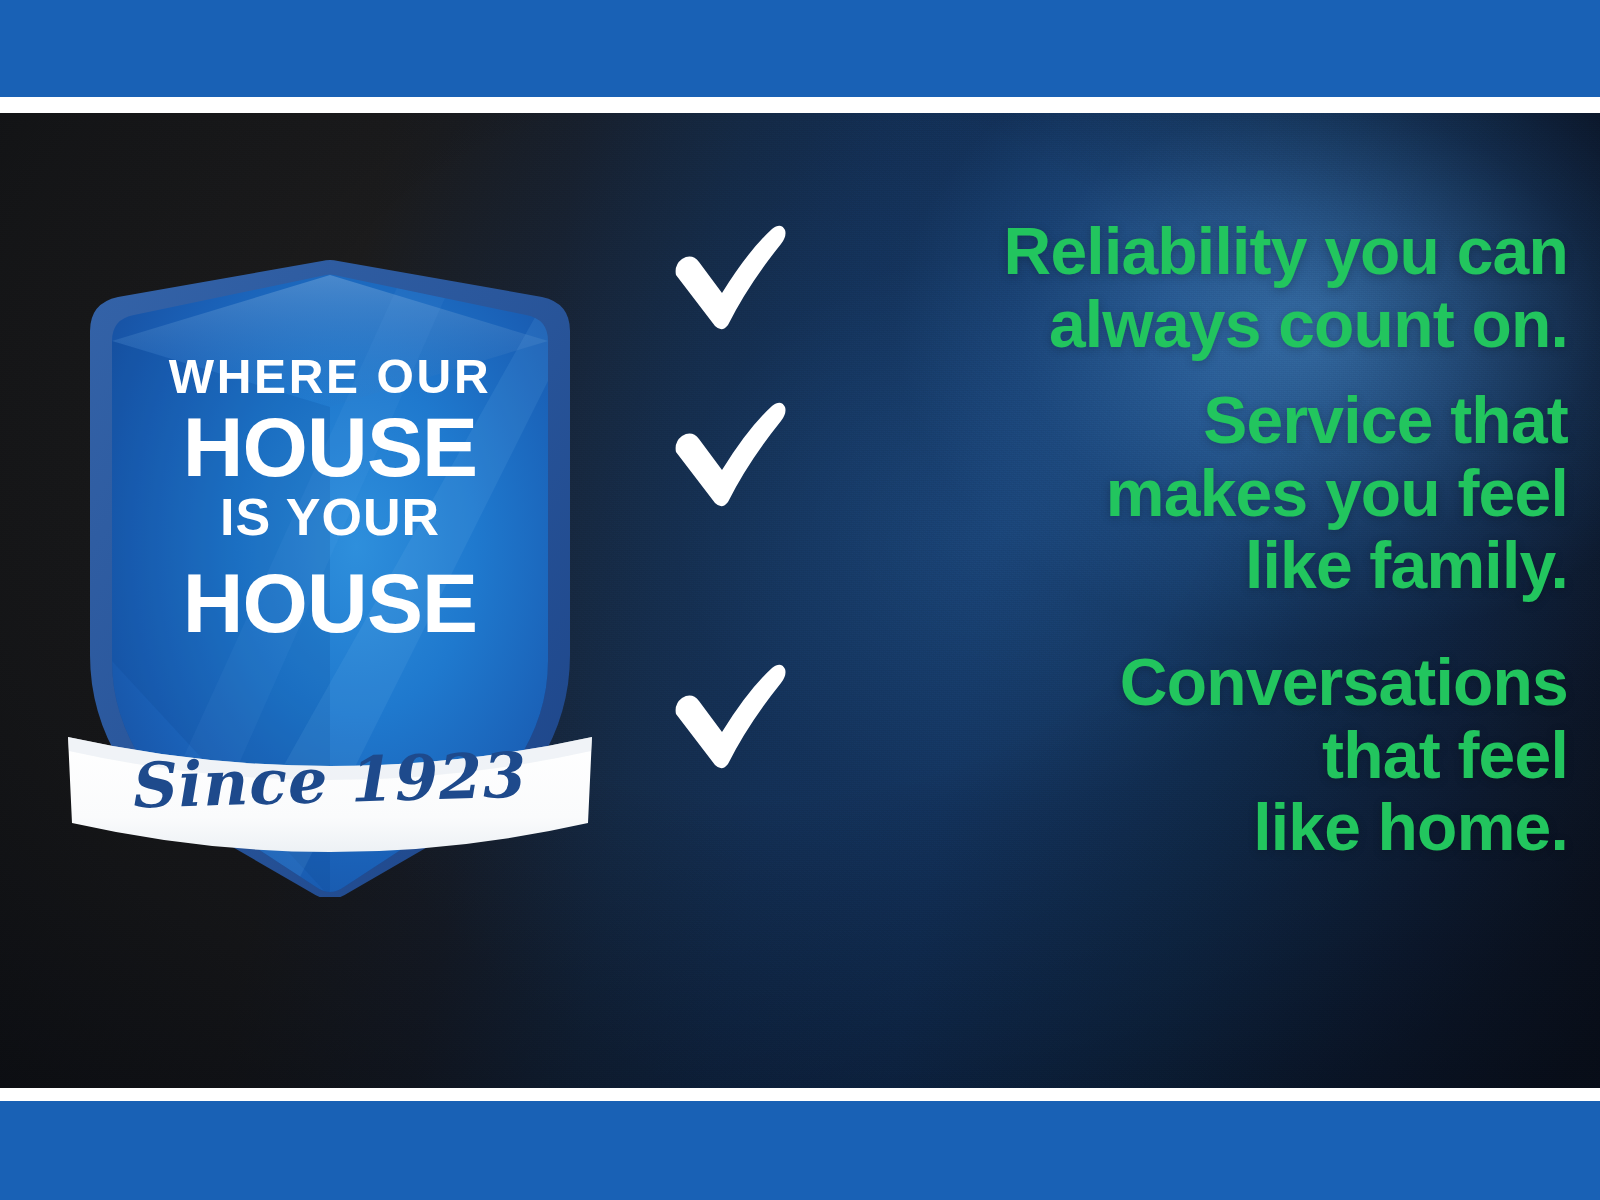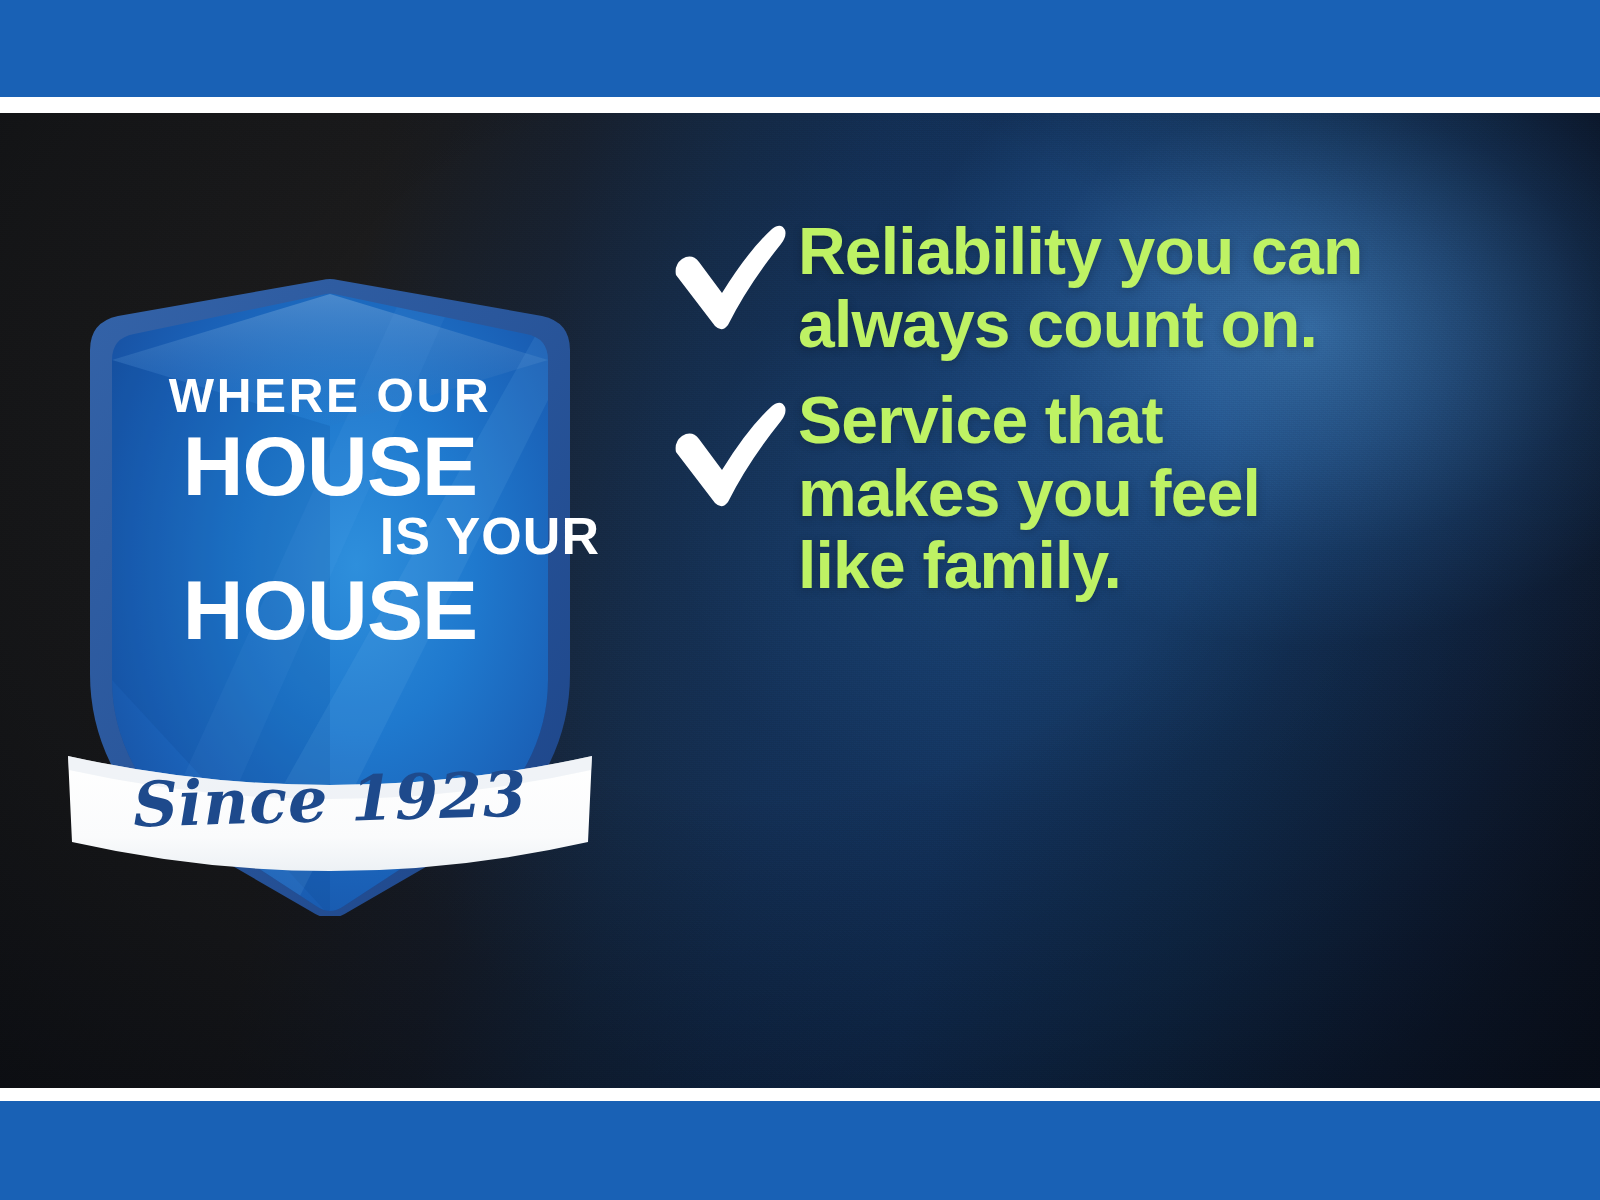--- a/index.html
+++ b/index.html
@@ -102,21 +102,21 @@
       repeating-linear-gradient(90deg, rgba(255,255,255,0.07) 0 1px, rgba(0,0,0,0.08) 1px 2px),
       repeating-linear-gradient(37deg, rgba(255,255,255,0.05) 0 1px, rgba(0,0,0,0.05) 1px 3px);
     mix-blend-mode: overlay;
     pointer-events: none;
   }
 
   
   .badge {
     position: absolute;
     left: 60px;
-    top: 163px;          
+    top: 144px;          
     width: 540px;
     height: 640px;
   }
   .badge svg { display: block; width: 540px; height: 640px; }
 
   .badge-lines {
     position: absolute;
     left: 0;
     top: 96px;
     width: 540px;
@@ -130,21 +130,21 @@
     font-family: "Liberation Sans", sans-serif;
     font-weight: 700;
     color: #ffffff;
     letter-spacing: 0.01em;
     white-space: nowrap;
     text-align: center;
     transform-origin: center;
   }
   .bl-1 { font-size: 48px; letter-spacing: 0.055em; margin-bottom: 4px; }
   .bl-2 { font-size: 84px; letter-spacing: -0.010em; margin-bottom: 2px; }
-  .bl-3 { font-size: 52px; letter-spacing: 0.020em; margin-bottom: 6px; text-align: right; }
+  .bl-3 { font-size: 52px; letter-spacing: 0.020em; margin-bottom: 18px; }
   .bl-4 { font-size: 84px; letter-spacing: -0.010em; }
 
   .ribbon-text {
     position: absolute;
     left: 0;
     top: 487px;
     width: 540px;
     text-align: center;
     font-family: "DejaVu Serif", serif;
     font-style: italic;
@@ -170,28 +170,29 @@
     margin-bottom: 0px;
   }
   .bullet .check {
     flex: 0 0 auto;
     width: 130px;
     padding-top: 6px;
   }
   .bullet .check svg { display: block; width: 118px; height: 110px; }
   .bullet .copy {
     flex: 1 1 auto;
-    color: #bef264;
+    color: #22c55e;
     font-family: "Liberation Sans", sans-serif;
     font-weight: 700;
     font-size: 66px;
     line-height: 1.10;
     letter-spacing: -0.012em;
     white-space: pre-line;
     text-shadow: 0 2px 10px rgba(0,0,0,0.22);
+    text-align: right;
   }
   .b1 { margin-top: 0px; }
   .b2 { margin-top: 24px; }
   .b3 { margin-top: 44px; }
   .b2 .check, .b3 .check { padding-top: 14px; }
 </style>
 </head>
 <body>
 
 <div class="canvas">
@@ -291,19 +292,30 @@
           <svg viewBox="0 0 118 110" xmlns="http://www.w3.org/2000/svg">
             <path d="M8 54 Q6 44 14 38 Q24 32 31 41 L54 72 Q80 30 104 8
                      Q113 1 117 9 Q119 15 113 23 Q80 64 60 104 Q54 112 47 105 Z" fill="#FFFFFF"></path>
           </svg>
         </div>
         <div class="copy">Service that
 makes you feel
 like family.</div>
       </div>
 
+      <div class="bullet b3">
+        <div class="check">
+          <svg viewBox="0 0 118 110" xmlns="http://www.w3.org/2000/svg">
+            <path d="M8 54 Q6 44 14 38 Q24 32 31 41 L54 72 Q80 30 104 8
+                     Q113 1 117 9 Q119 15 113 23 Q80 64 60 104 Q54 112 47 105 Z" fill="#FFFFFF"></path>
+          </svg>
+        </div>
+        <div class="copy">Conversations
+that feel
+like home.</div>
+      </div>
 
     </div>
   </div>
 
   <div class="bar-bottom"></div>
 
 </div>
 
 </body></html>

